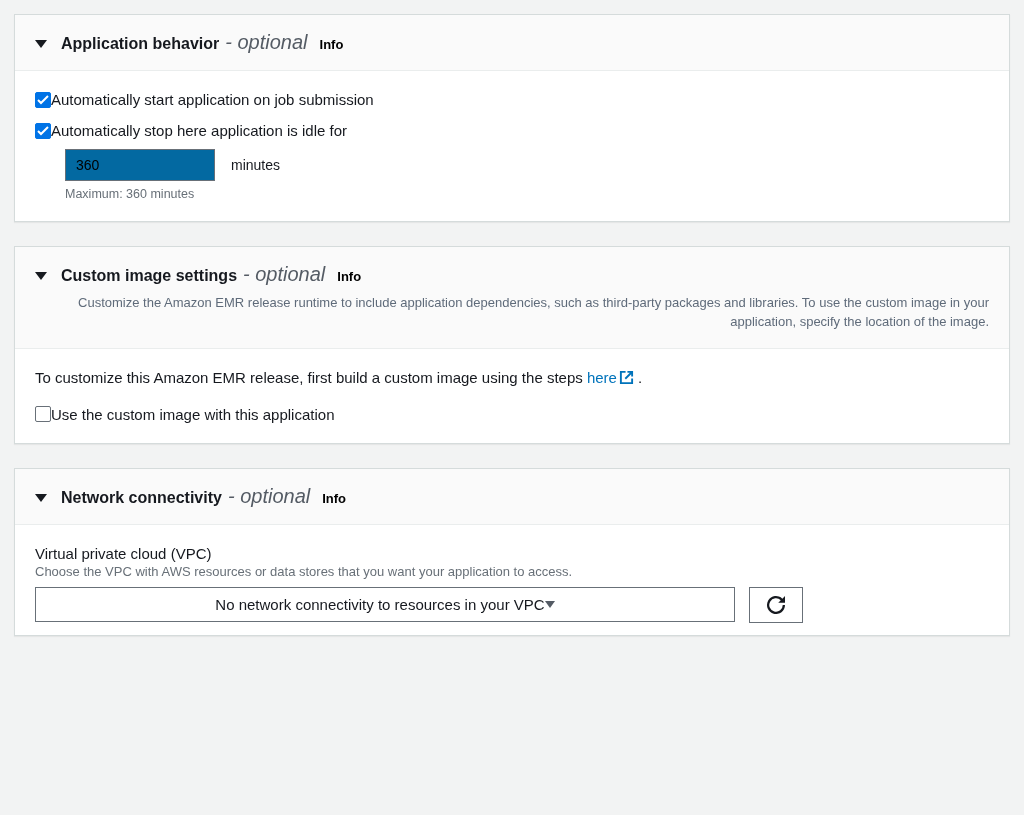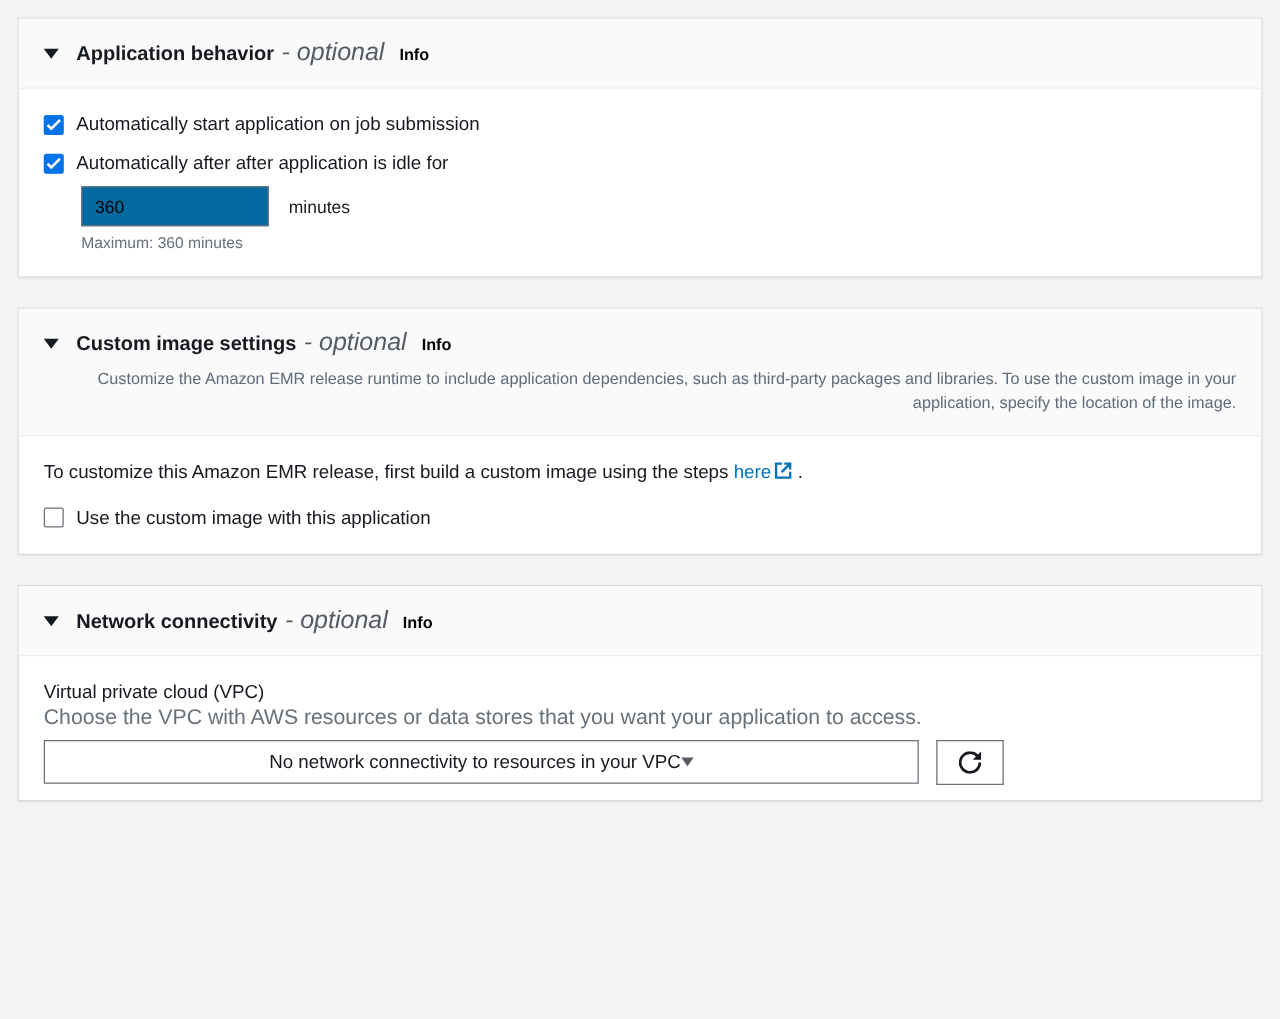--- a/index.html
+++ b/index.html
@@ -61,21 +61,21 @@
     margin-top: 8px;
     margin-left: 22px;
     text-align: right;
   }
   .panel-body {
     padding: 20px;
   }
   .checkbox-row {
     display: flex;
     align-items: center;
-    gap: 10px;
+    gap: 0;
     margin-bottom: 14px;
     font-size: 15px;
     color: #16191f;
   }
   .cb {
     width: 16px;
     height: 16px;
     border-radius: 2px;
     display: inline-flex;
     align-items: center;
@@ -124,21 +124,21 @@
     display: inline-block;
     vertical-align: -2px;
     margin-left: 2px;
   }
   .field-label {
     font-size: 15px;
     color: #16191f;
     margin-bottom: 2px;
   }
   .field-desc {
-    font-size: 17px;
+    font-size: 13px;
     color: #687078;
     margin-bottom: 8px;
   }
   .select-row {
     display: flex;
     align-items: center;
     gap: 14px;
   }
   .select {
     border: 1px solid #687078;
@@ -191,21 +191,21 @@
         </svg>
       </span>
       <span>Automatically start application on job submission</span>
     </div>
     <div class="checkbox-row" style="margin-bottom:10px;">
       <span class="cb checked">
         <svg width="12" height="10" viewBox="0 0 12 10">
           <path d="M1 5 L4 8 L11 1" stroke="#fff" stroke-width="2" fill="none"></path>
         </svg>
       </span>
-      <span>Automatically after after application is idle for</span>
+      <span>Automatically stop here application is idle for</span>
     </div>
     <div class="minutes-row">
       <input class="text-input" type="text" value="360" style="">
       <span>minutes</span>
     </div>
     <div class="hint">Maximum: 360 minutes</div>
   </div>
 </div>
 
 <div class="panel">

